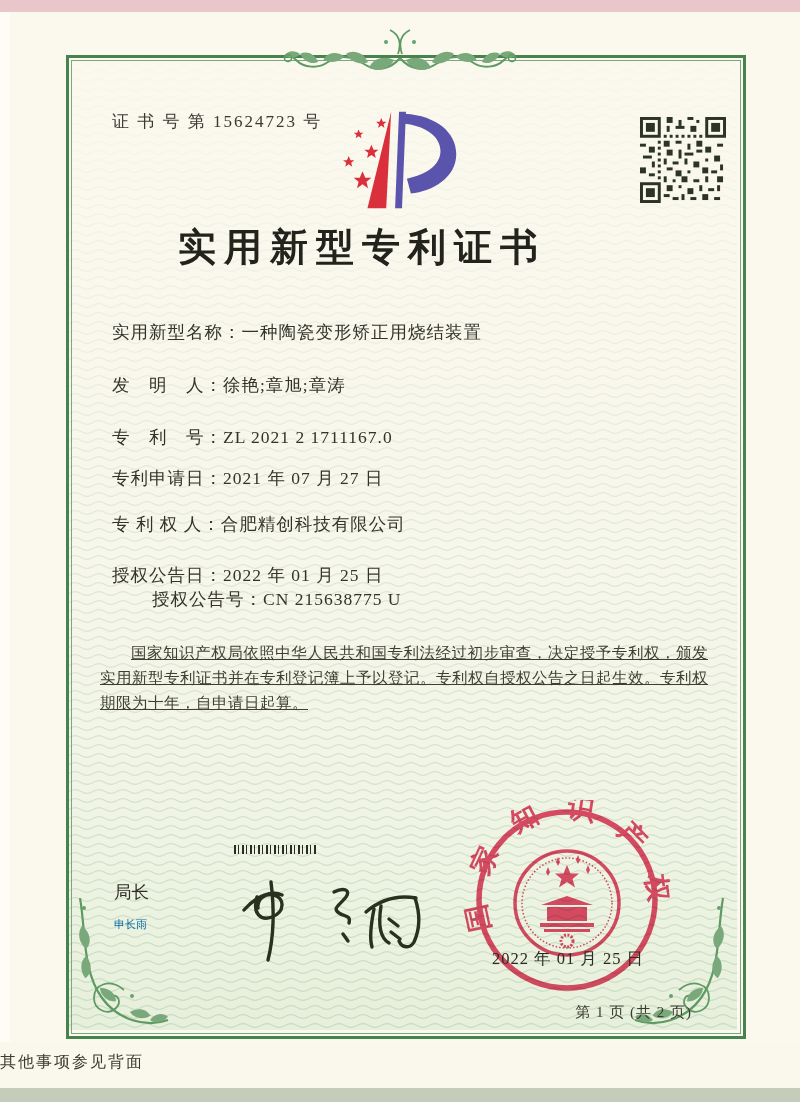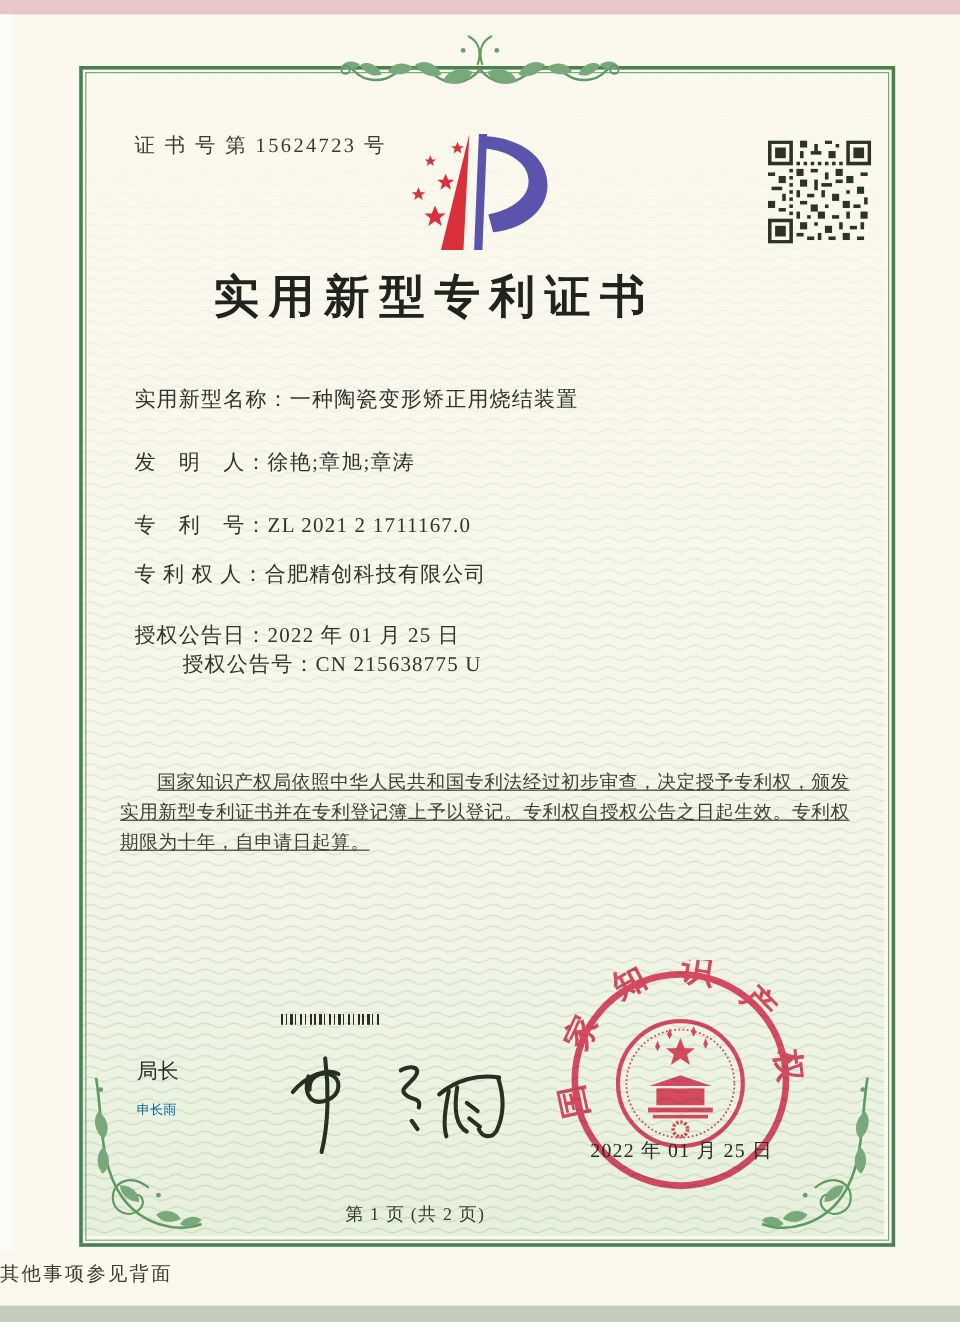--- a/index.html
+++ b/index.html
@@ -44,21 +44,21 @@
   .barcode{position:absolute;left:234px;top:845px;width:82px;height:9px;z-index:4;
            background:repeating-linear-gradient(90deg,#2c2c26 0 2px,transparent 2px 4px,#2c2c26 4px 5px,transparent 5px 8px);}
   .signer-title{position:absolute;left:114px;top:880px;font-size:17.5px;z-index:5;color:#2f2f28;}
   .signer-name{position:absolute;left:114px;top:917px;font-size:11px;z-index:5;color:#0369a1;}
   .signature{position:absolute;left:228px;top:848px;z-index:5;}
 
   .seal{position:absolute;left:462px;top:800px;z-index:5;mix-blend-mode:multiply;}
   .seal-date{position:absolute;left:468px;top:948px;width:200px;text-align:center;z-index:6;
              font-size:16.5px;letter-spacing:1px;color:#2c2c24;}
 
-  .page-num{position:absolute;left:0;top:1003px;width:692px;text-align:center;font-size:15px;
+  .page-num{position:absolute;left:0;top:1003px;width:692px;text-align:right;font-size:15px;
             letter-spacing:1px;color:#3b3b30;z-index:4;}
   .back-note{position:absolute;left:0;top:1052px;width:800px;font-size:16px;
              letter-spacing:2px;color:#3b3b30;z-index:4;}
 </style>
 </head>
 <body>
 
 <div class="page">
 
   <div class="edge-top"></div>
@@ -243,20 +243,24 @@
       <span class="fvalue">一种陶瓷变形矫正用烧结装置</span>
     </div>
     <div class="frow mb2">
       <span class="flabel">发　明　人：</span>
       <span class="fvalue">徐艳;章旭;章涛</span>
     </div>
     <div class="frow mb3">
       <span class="flabel">专　利　号：</span>
       <span class="fvalue">ZL 2021 2 1711167.0</span>
     </div>
+    <div class="frow mb4">
+      <span class="flabel">专利申请日：</span>
+      <span class="fvalue">2021 年 07 月 27 日</span>
+    </div>
     <div class="frow mb5">
       <span class="flabel">专 利 权 人：</span>
       <span class="fvalue">合肥精创科技有限公司</span>
     </div>
     <div class="frow grant-row">
       <span class="grant-pair">
         <span class="flabel">授权公告日：</span>
         <span class="fvalue">2022 年 01 月 25 日</span>
       </span>
       <span class="grant-pair second">

